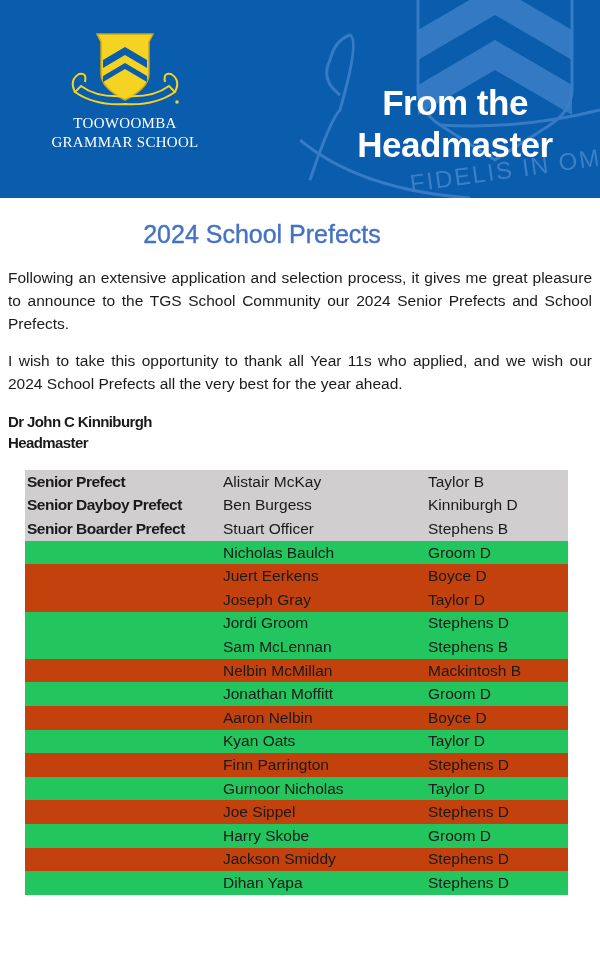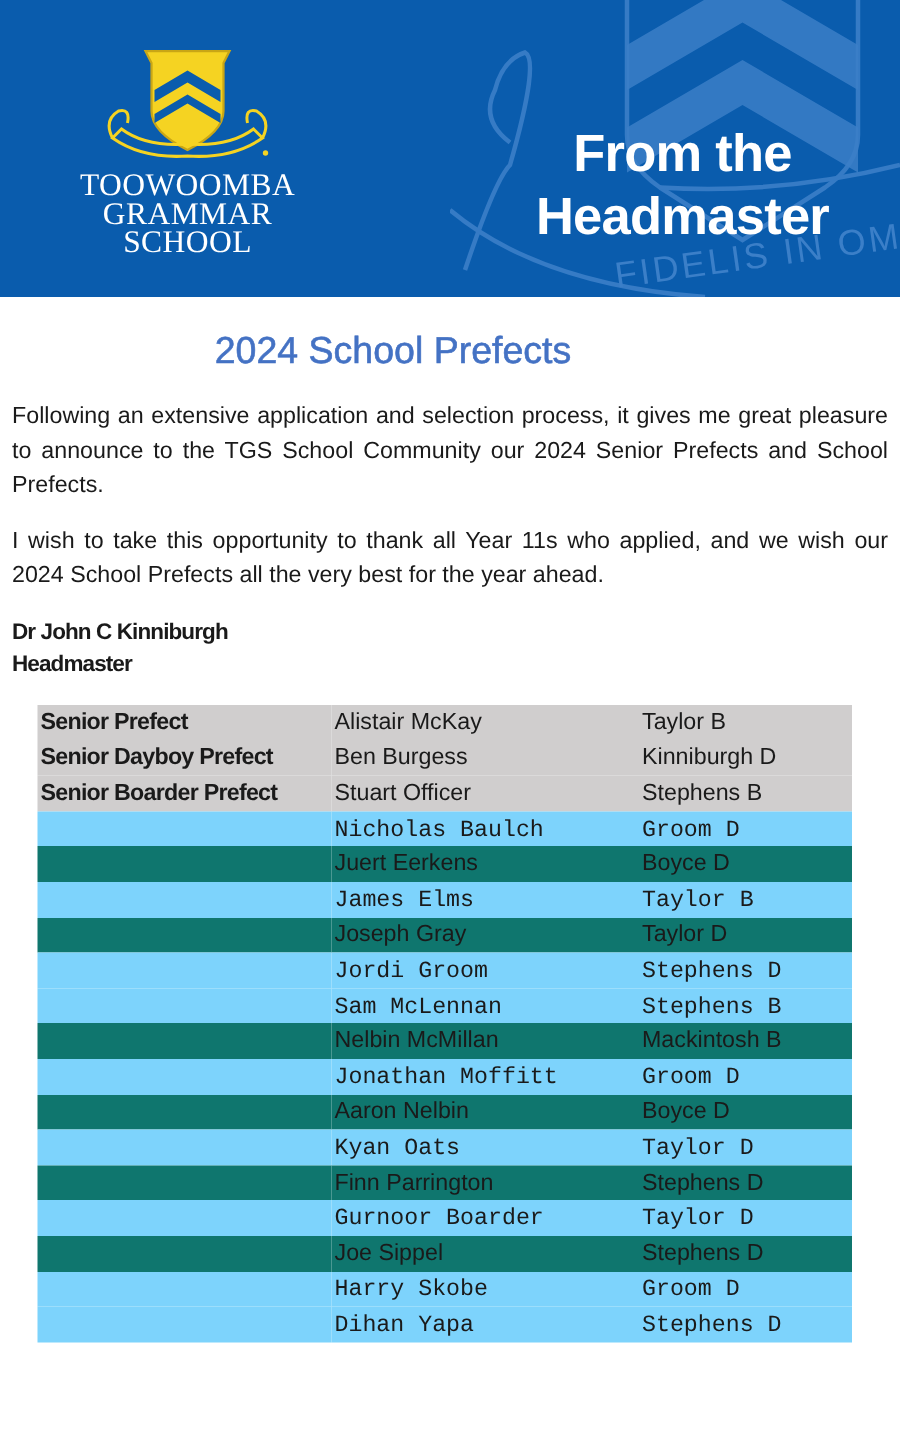--- a/index.html
+++ b/index.html
@@ -8,21 +8,21 @@
 
     .banner {
       position: absolute; left: 0; top: 0; width: 600px; height: 198px;
       background: #0a5cad; overflow: hidden;
     }
     .banner .bg-crest { position: absolute; left: 300px; top: 0; width: 300px; height: 198px; }
     .logo { position: absolute; left: 30px; top: 30px; width: 190px; text-align: center; }
     .logo svg { display: block; margin: 0 auto; }
     .school-name {
       font-family: "Liberation Serif", serif; color: #ffffff;
-      font-size: 21px; line-height: 19px; letter-spacing: 0.3px; margin-top: 4px;
+      font-size: 15px; line-height: 19px; letter-spacing: 0.3px; margin-top: 4px;
     }
     .banner-title {
       position: absolute; left: 330px; top: 82px; width: 250px;
       color: #ffffff; font-weight: bold; font-size: 35px; line-height: 42px;
       text-align: center; letter-spacing: -0.5px;
     }
 
     .page-title {
       position: absolute; left: 0; top: 220px; width: 524px; text-align: center;
       color: #4472c4; font-size: 25px; font-weight: normal; -webkit-text-stroke: 0.4px #4472c4;
@@ -36,22 +36,22 @@
     .signature { position: absolute; left: 8px; top: 411px; font-size: 15px; line-height: 21px; font-weight: bold; letter-spacing: -0.6px; }
 
     .prefects-table {
       position: absolute; left: 25px; top: 470px; width: 543px; border-collapse: collapse;
       font-size: 15.5px;
     }
     .prefects-table td { height: 23.6px; padding: 0 0 0 2px; vertical-align: middle; white-space: nowrap; }
     .prefects-table td.role { width: 196px; font-weight: bold; letter-spacing: -0.5px; }
     .prefects-table td.name { width: 205px; }
     .prefects-table tr.gray { background: #d0cece; margin-left: 20px; }
-    .prefects-table tr.light { background: #7dd3fc; font-family: Liberation Mono, monospace; }
-    .prefects-table tr.mid { background: #0f766e; }
+    .prefects-table tr.light { background: #22c55e; }
+    .prefects-table tr.mid { background: #c2410c; }
   </style>
 </head>
 <body>
 
 <div class="banner">
   <svg class="bg-crest" viewBox="0 0 300 198">
     <g fill="none" stroke="#3b7fc8" stroke-width="3" opacity="0.9">
       <path d="M118 0 L118 90 Q118 110 140 125 L195 160 L250 125 Q272 110 272 90 L272 0"></path>
       <path d="M10 180 Q30 120 40 110 Q60 40 50 35 Q35 40 30 60 Q20 80 40 95"></path>
       <path d="M0 140 Q60 190 170 198"></path>
@@ -115,25 +115,20 @@
       <tr class="light">
         <td class="role"></td>
         <td class="name">Nicholas Baulch</td>
         <td class="house">Groom D</td>
       </tr>
       <tr class="mid">
         <td class="role"></td>
         <td class="name">Juert Eerkens</td>
         <td class="house">Boyce D</td>
       </tr>
-      <tr class="light">
-        <td class="role"></td>
-        <td class="name">James Elms</td>
-        <td class="house">Taylor B</td>
-      </tr>
       <tr class="mid">
         <td class="role"></td>
         <td class="name">Joseph Gray</td>
         <td class="house">Taylor D</td>
       </tr>
       <tr class="light">
         <td class="role"></td>
         <td class="name">Jordi Groom</td>
         <td class="house">Stephens D</td>
       </tr>
@@ -162,32 +157,37 @@
         <td class="name">Kyan Oats</td>
         <td class="house">Taylor D</td>
       </tr>
       <tr class="mid">
         <td class="role"></td>
         <td class="name">Finn Parrington</td>
         <td class="house">Stephens D</td>
       </tr>
       <tr class="light">
         <td class="role"></td>
-        <td class="name">Gurnoor Boarder</td>
+        <td class="name">Gurnoor Nicholas</td>
         <td class="house">Taylor D</td>
       </tr>
       <tr class="mid">
         <td class="role"></td>
         <td class="name">Joe Sippel</td>
         <td class="house">Stephens D</td>
       </tr>
       <tr class="light">
         <td class="role"></td>
         <td class="name">Harry Skobe</td>
         <td class="house">Groom D</td>
       </tr>
+      <tr class="mid">
+        <td class="role"></td>
+        <td class="name">Jackson Smiddy</td>
+        <td class="house">Stephens D</td>
+      </tr>
       <tr class="light">
         <td class="role"></td>
         <td class="name">Dihan Yapa</td>
         <td class="house">Stephens D</td>
       </tr>
     </tbody>
 </table>
 
 </body></html>

